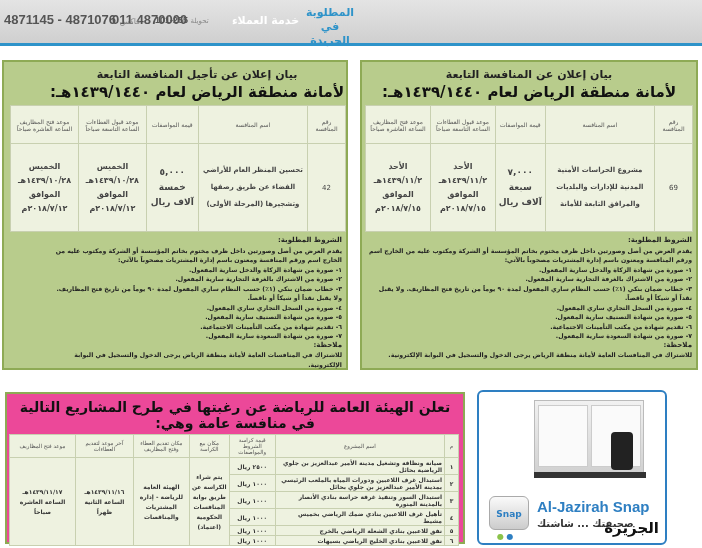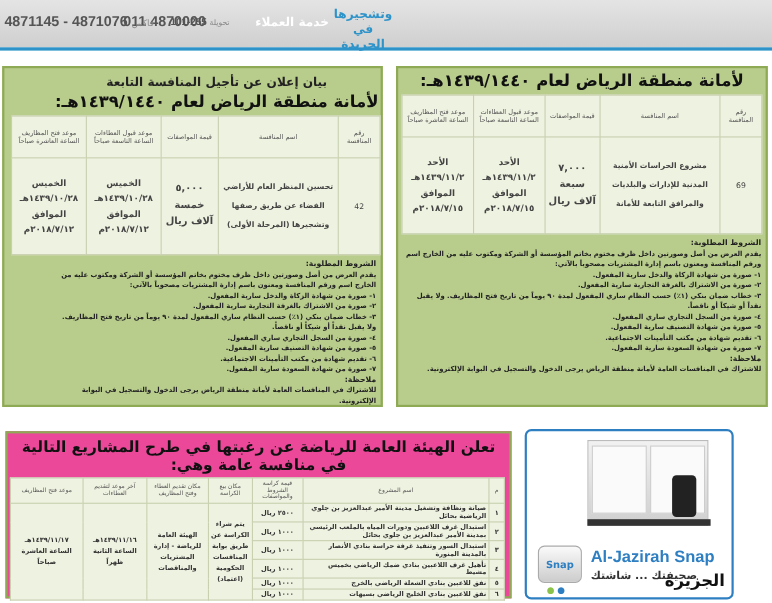--- a/index.html
+++ b/index.html
@@ -34,30 +34,31 @@
 .snap-brand{position:absolute;left:58px;top:106px;color:#2e7fc2;font-size:15px;font-weight:bold;font-family:"Liberation Sans",sans-serif;}
 .snap-tag{position:absolute;left:58px;top:126px;color:#333;font-size:10px;font-weight:bold;direction:rtl;}
 .snap-logo{position:absolute;right:6px;bottom:6px;font-size:15px;font-weight:bold;color:#111;direction:rtl;}
 .os{position:absolute;left:18px;top:140px;font-size:8px;}
 </style>
 </head>
 <body>
 
 <div class="header">
   <div class="h-ads">
-    <div>وتشجيرها</div>
+    <div>المطلوبة</div>
     <div>في الجريدة</div>
   </div>
   <div class="h-service">خدمة العملاء</div>
   <div class="h-phone" style="left:112px;"><span>011 4870000</span></div>
   <div class="h-fax"><span>4871145 - 4871076</span> <span style="font-size:8px;color:#888;font-weight:normal;">فاكس</span></div>
   <div style="position:absolute;left:155px;top:15px;font-size:9px;color:#555;font-weight:bold;font-family:'Liberation Sans',sans-serif;"><span>101-255</span> <span style="font-size:7px;color:#888;font-weight:normal;">تحويلة</span></div>
 </div>
 
 <div class="ad" style="left:360px;top:60px;width:338px;height:310px;">
+  <div class="ad-sub">بيان إعلان عن المنافسة التابعة</div>
   <div class="ad-title">لأمانة منطقة الرياض لعام ١٤٣٩/١٤٤٠هـ:</div>
   <table class="t" style="width:328px;">
     <tbody>
         <tr>
       <th style="width:38px">رقم المنافسة</th>
       <th style="width:110px">اسم المنافسة</th>
       <th style="width:50px">قيمة المواصفات</th>
       <th style="width:65px">موعد قبول العطاءات الساعة التاسعة صباحاً</th>
       <th style="width:65px">موعد فتح المظاريف الساعة العاشرة صباحاً</th>
     </tr>

